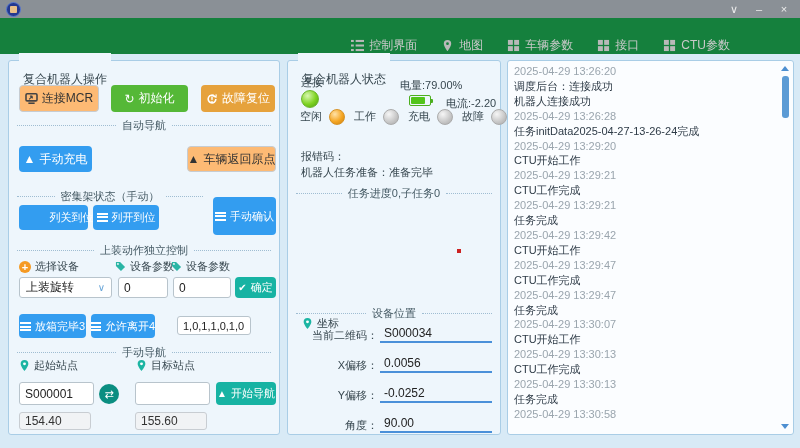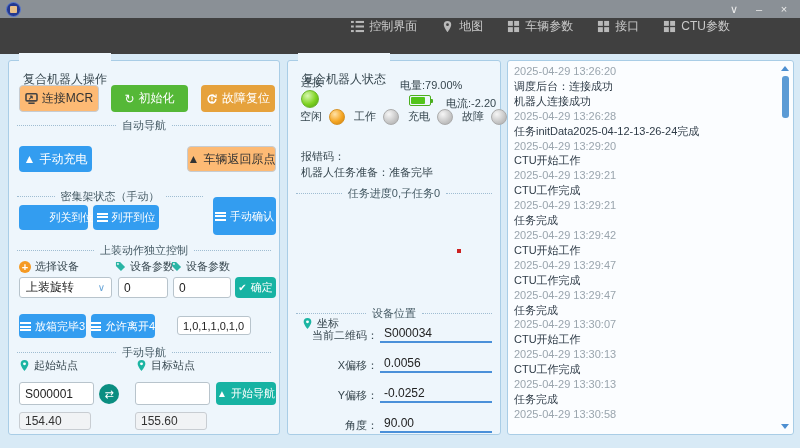--- a/index.html
+++ b/index.html
@@ -4,21 +4,21 @@
 <style>
   html,body{margin:0;padding:0;}
   body{width:800px;height:448px;overflow:hidden;font-family:"Liberation Sans","DejaVu Sans",sans-serif;background:#d8eaf6;position:relative;}
   
   .titlebar{height:18px;background:#8a9096;display:flex;align-items:center;position:relative;}
   .app-icon{width:13px;height:13px;border-radius:50%;background:#24398f;border:1px solid #5a7ad0;margin-left:6px;display:flex;align-items:center;justify-content:center;}
   .app-icon-inner{width:7px;height:7px;background:#e8c08a;border-radius:1px;}
   .win-controls{margin-left:auto;display:flex;gap:13px;margin-right:10px;color:#ececec;font-size:11px;line-height:18px;}
   .winbtn{cursor:pointer;display:inline-block;width:12px;text-align:center;}
   
-  .navbar{height:36px;background:#404040;display:flex;align-items:flex-start;justify-content:flex-end;gap:24px;padding-right:70px;color:#c9c9c9;font-size:12px;}
+  .navbar{height:36px;background:#15803d;display:flex;align-items:flex-end;justify-content:flex-end;gap:24px;padding-right:70px;color:#c9c9c9;font-size:12px;}
   .nav-tab{display:flex;align-items:center;gap:5px;cursor:pointer;white-space:nowrap;}
   .nav-ic{display:inline-flex;width:13px;height:13px;}
   
   .main{position:absolute;top:54px;left:0;right:0;bottom:0;background:#d8eaf6;}
   .panel{position:absolute;background:#eef6fc;border:1px solid #a9cde6;border-radius:3px;box-sizing:border-box;}
   .panel-left{left:8px;top:6px;width:272px;height:375px;}
   .panel-mid{left:287px;top:6px;width:214px;height:375px;}
   .panel-right{left:507px;top:6px;width:287px;height:375px;background:#fbfdff;}
   .legend{position:absolute;top:-8px;left:10px;background:#eef6fc;padding:18px 4px;font-size:12px;color:#37474f;white-space:nowrap;}
   
@@ -355,21 +355,21 @@
         </div>
       </div>
   </div>
 
   <div class="panel panel-right">
     <div class="log-list" id="log-list">
         <div class="log-line time">2025-04-29 13:26:20</div>
         <div class="log-line msg">调度后台：连接成功</div>
         <div class="log-line msg">机器人连接成功</div>
         <div class="log-line time">2025-04-29 13:26:28</div>
-        <div class="log-line msg">任务initData2025-04-12-13-26-24完成</div>
+        <div class="log-line msg">任务initData2025-04-27-13-26-24完成</div>
         <div class="log-line time">2025-04-29 13:29:20</div>
         <div class="log-line msg">CTU开始工作</div>
         <div class="log-line time">2025-04-29 13:29:21</div>
         <div class="log-line msg">CTU工作完成</div>
         <div class="log-line time">2025-04-29 13:29:21</div>
         <div class="log-line msg">任务完成</div>
         <div class="log-line time">2025-04-29 13:29:42</div>
         <div class="log-line msg">CTU开始工作</div>
         <div class="log-line time">2025-04-29 13:29:47</div>
         <div class="log-line msg">CTU工作完成</div>

